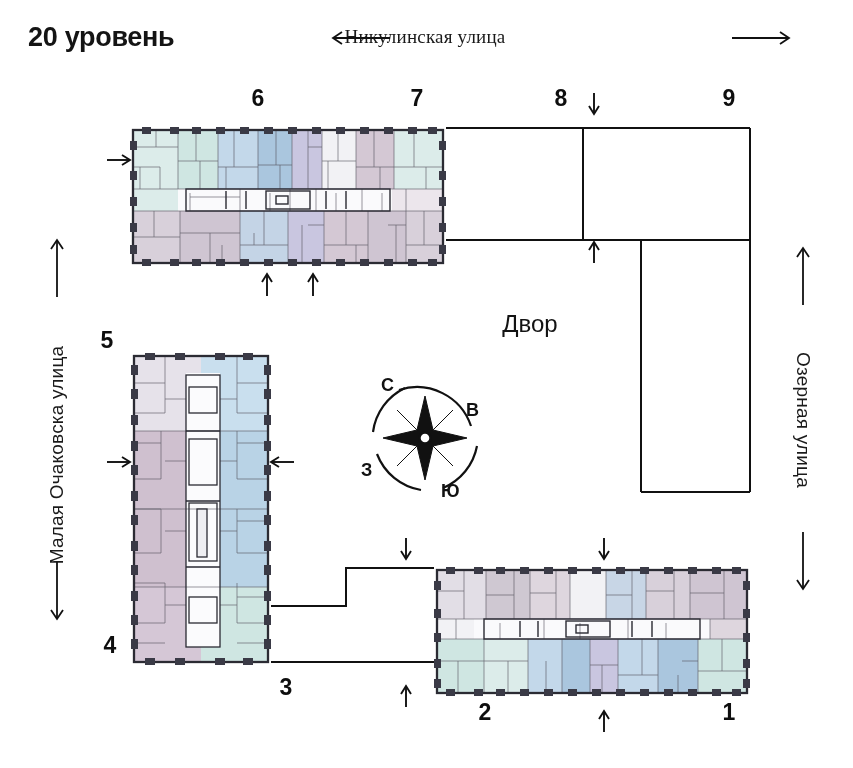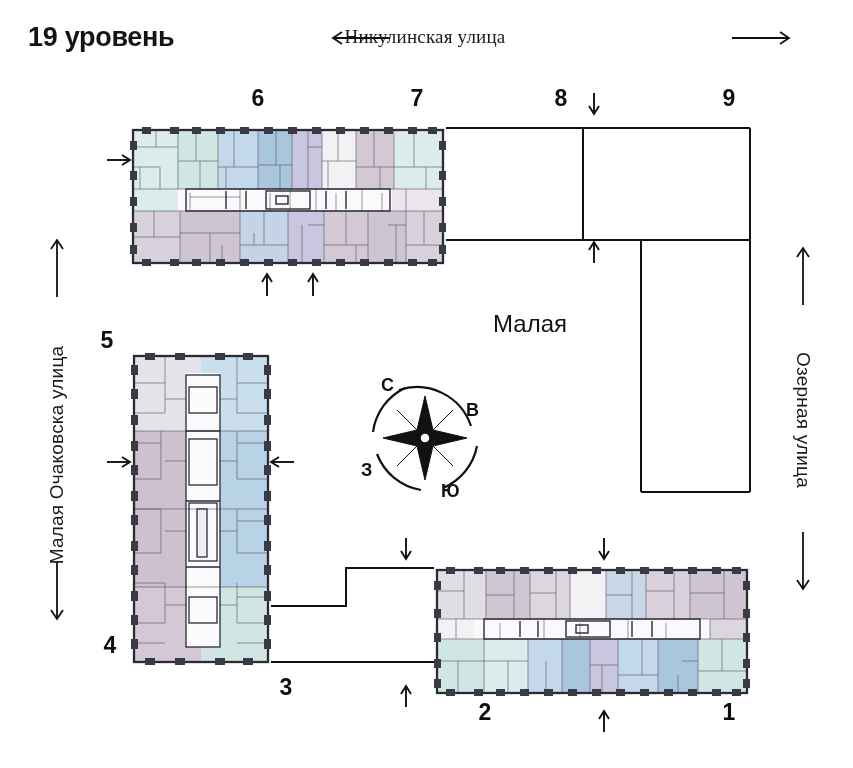--- a/index.html
+++ b/index.html
@@ -41,21 +41,21 @@
   
   .block{position:absolute;}
   .block svg{display:block;}
 
   
   #compass{left:355px;top:368px;}
 </style>
 </head>
 <body>
 
-<div class="abs" id="floor-title">19 уровень</div>
+<div class="abs" id="floor-title">20 уровень</div>
 
 <div class="abs street" id="street-top">Никулинская улица</div>
 <div class="abs street" id="street-left">Малая Очаковска улица</div>
 <div class="abs street" id="street-right">Озерная улица</div>
 
 <div class="abs long-arrow" style="left:330px;top:30px;">
   <svg width="62" height="16" viewBox="0 0 62 16">
     <line x1="60" y1="8" x2="4" y2="8" stroke="#111" stroke-width="1.8"></line>
     <polyline points="12,2 3,8 12,14" stroke="#111" stroke-width="1.8" fill="none"></polyline>
   </svg>
@@ -86,21 +86,21 @@
     <polyline points="2,12 8,3 14,12" stroke="#111" stroke-width="1.8" fill="none"></polyline>
   </svg>
 </div>
 <div class="abs long-arrow" style="left:795px;top:530px;">
   <svg width="16" height="62" viewBox="0 0 16 62">
     <line x1="8" y1="2" x2="8" y2="58" stroke="#111" stroke-width="1.8"></line>
     <polyline points="2,50 8,59 14,50" stroke="#111" stroke-width="1.8" fill="none"></polyline>
   </svg>
 </div>
 
-<div class="abs" id="yard-label">Малая</div>
+<div class="abs" id="yard-label">Двор</div>
 
 <svg class="abs" id="yard-lines" width="853" height="768">
   <g stroke="#111111" stroke-width="2" fill="none">
 
     <path d="M446,128 L750,128"></path>
     <path d="M446,240 L750,240"></path>
     <path d="M750,128 L750,240"></path>
     <path d="M583,128 L583,240"></path>
 
     <path d="M750,240 L750,492"></path>

